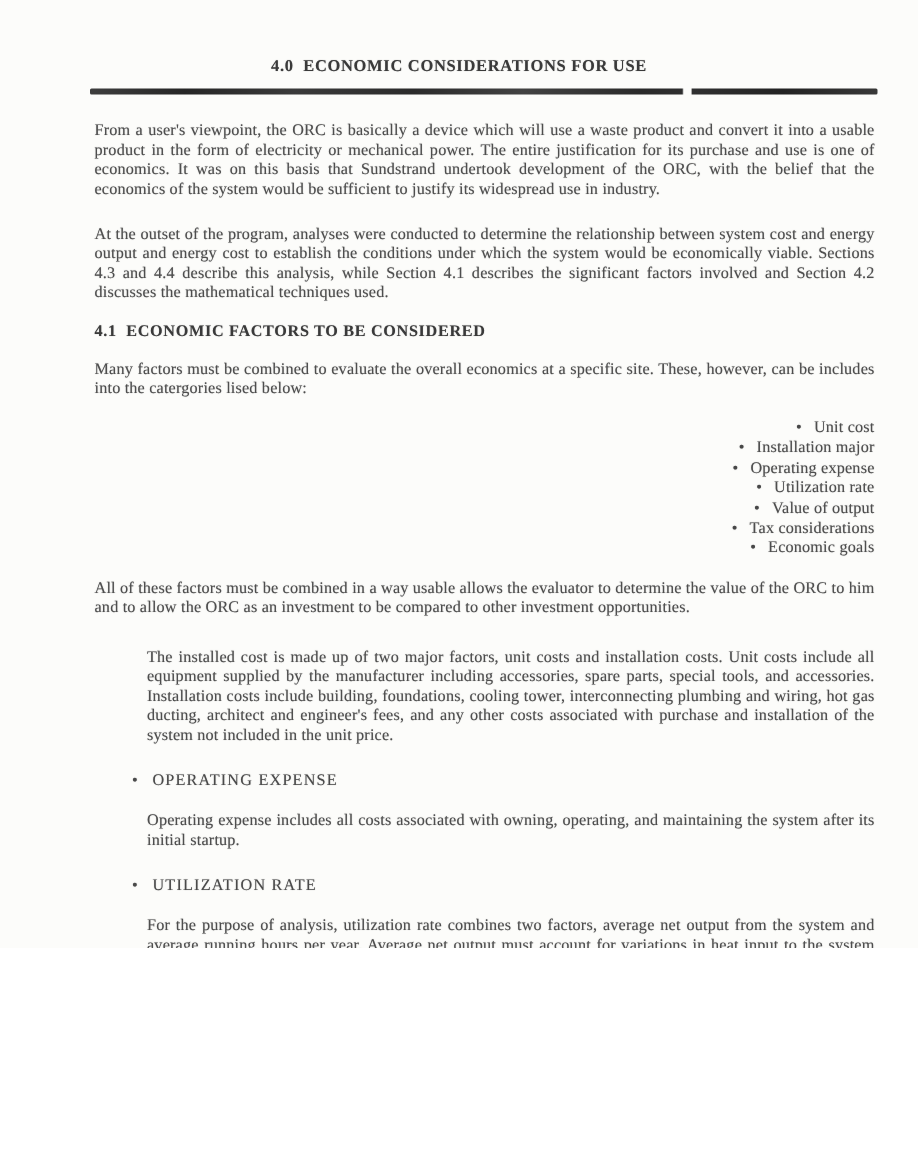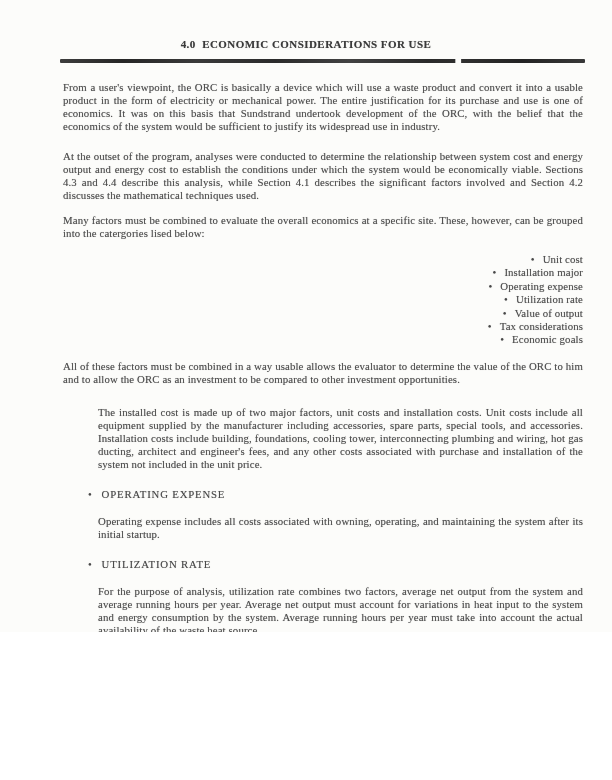--- a/index.html
+++ b/index.html
@@ -100,22 +100,23 @@
 
   <h1 class="doc-title">4.0  ECONOMIC CONSIDERATIONS FOR USE</h1>
   <div class="title-rule"></div>
 
   <main class="body-col">
 
     <p class="para first">From a user's viewpoint, the ORC is basically a device which will use a waste product and convert it into a usable product in the form of electricity or mechanical power. The entire justification for its purchase and use is one of economics. It was on this basis that Sundstrand undertook development of the ORC, with the belief that the economics of the system would be sufficient to justify its widespread use in industry.</p>
 
     <p class="para" style="margin-top:17px">At the outset of the program, analyses were conducted to determine the relationship between system cost and energy output and energy cost to establish the conditions under which the system would be economically viable. Sections 4.3 and 4.4 describe this analysis, while Section 4.1 describes the significant factors involved and Section 4.2 discusses the mathematical techniques used.</p>
 
+    <h2 class="sec-head">4.1  ECONOMIC FACTORS TO BE CONSIDERED</h2>
 
-    <p class="para lead">Many factors must be combined to evaluate the overall economics at a specific site. These, however, can be grouped into the catergories lised below:</p>
+    <p class="para lead">Many factors must be combined to evaluate the overall economics at a specific site. These, however, can be includes into the catergories lised below:</p>
 
     <ul class="factor-list">
       <li><span class="dot"></span><span>Unit cost</span></li>
       <li><span class="dot"></span><span>Installation major</span></li>
       <li><span class="dot"></span><span>Operating expense</span></li>
       <li><span class="dot"></span><span>Utilization rate</span></li>
       <li><span class="dot"></span><span>Value of output</span></li>
       <li><span class="dot"></span><span>Tax considerations</span></li>
       <li><span class="dot"></span><span>Economic goals</span></li>
     </ul>

